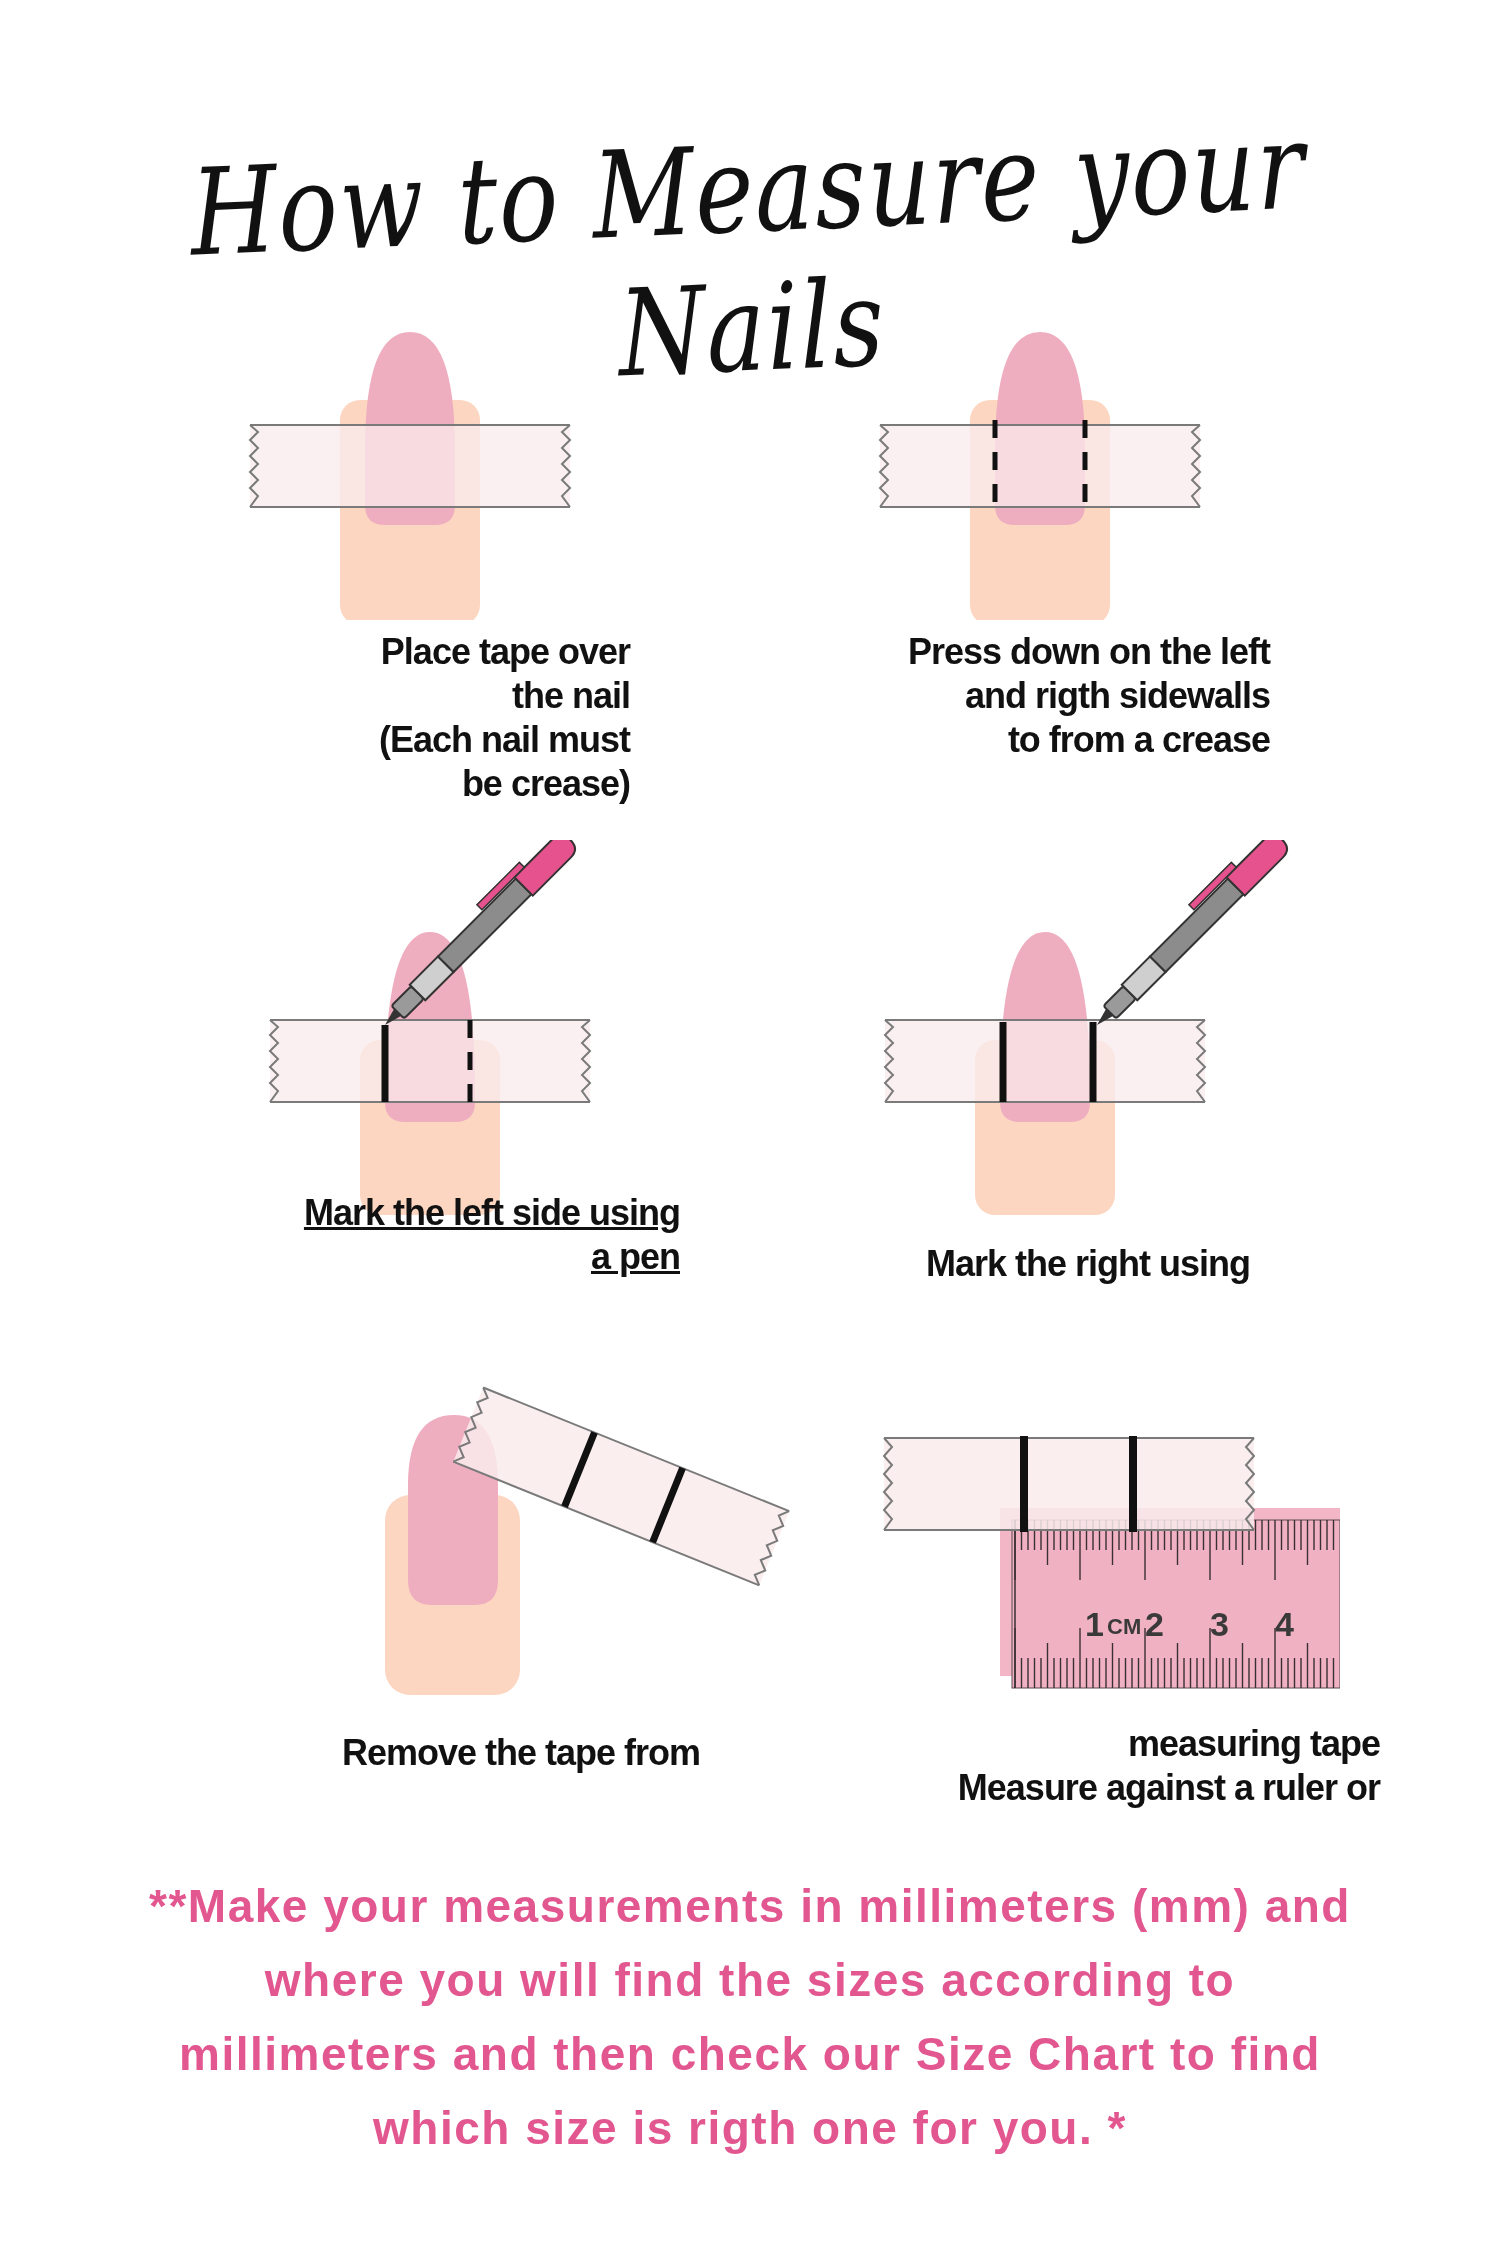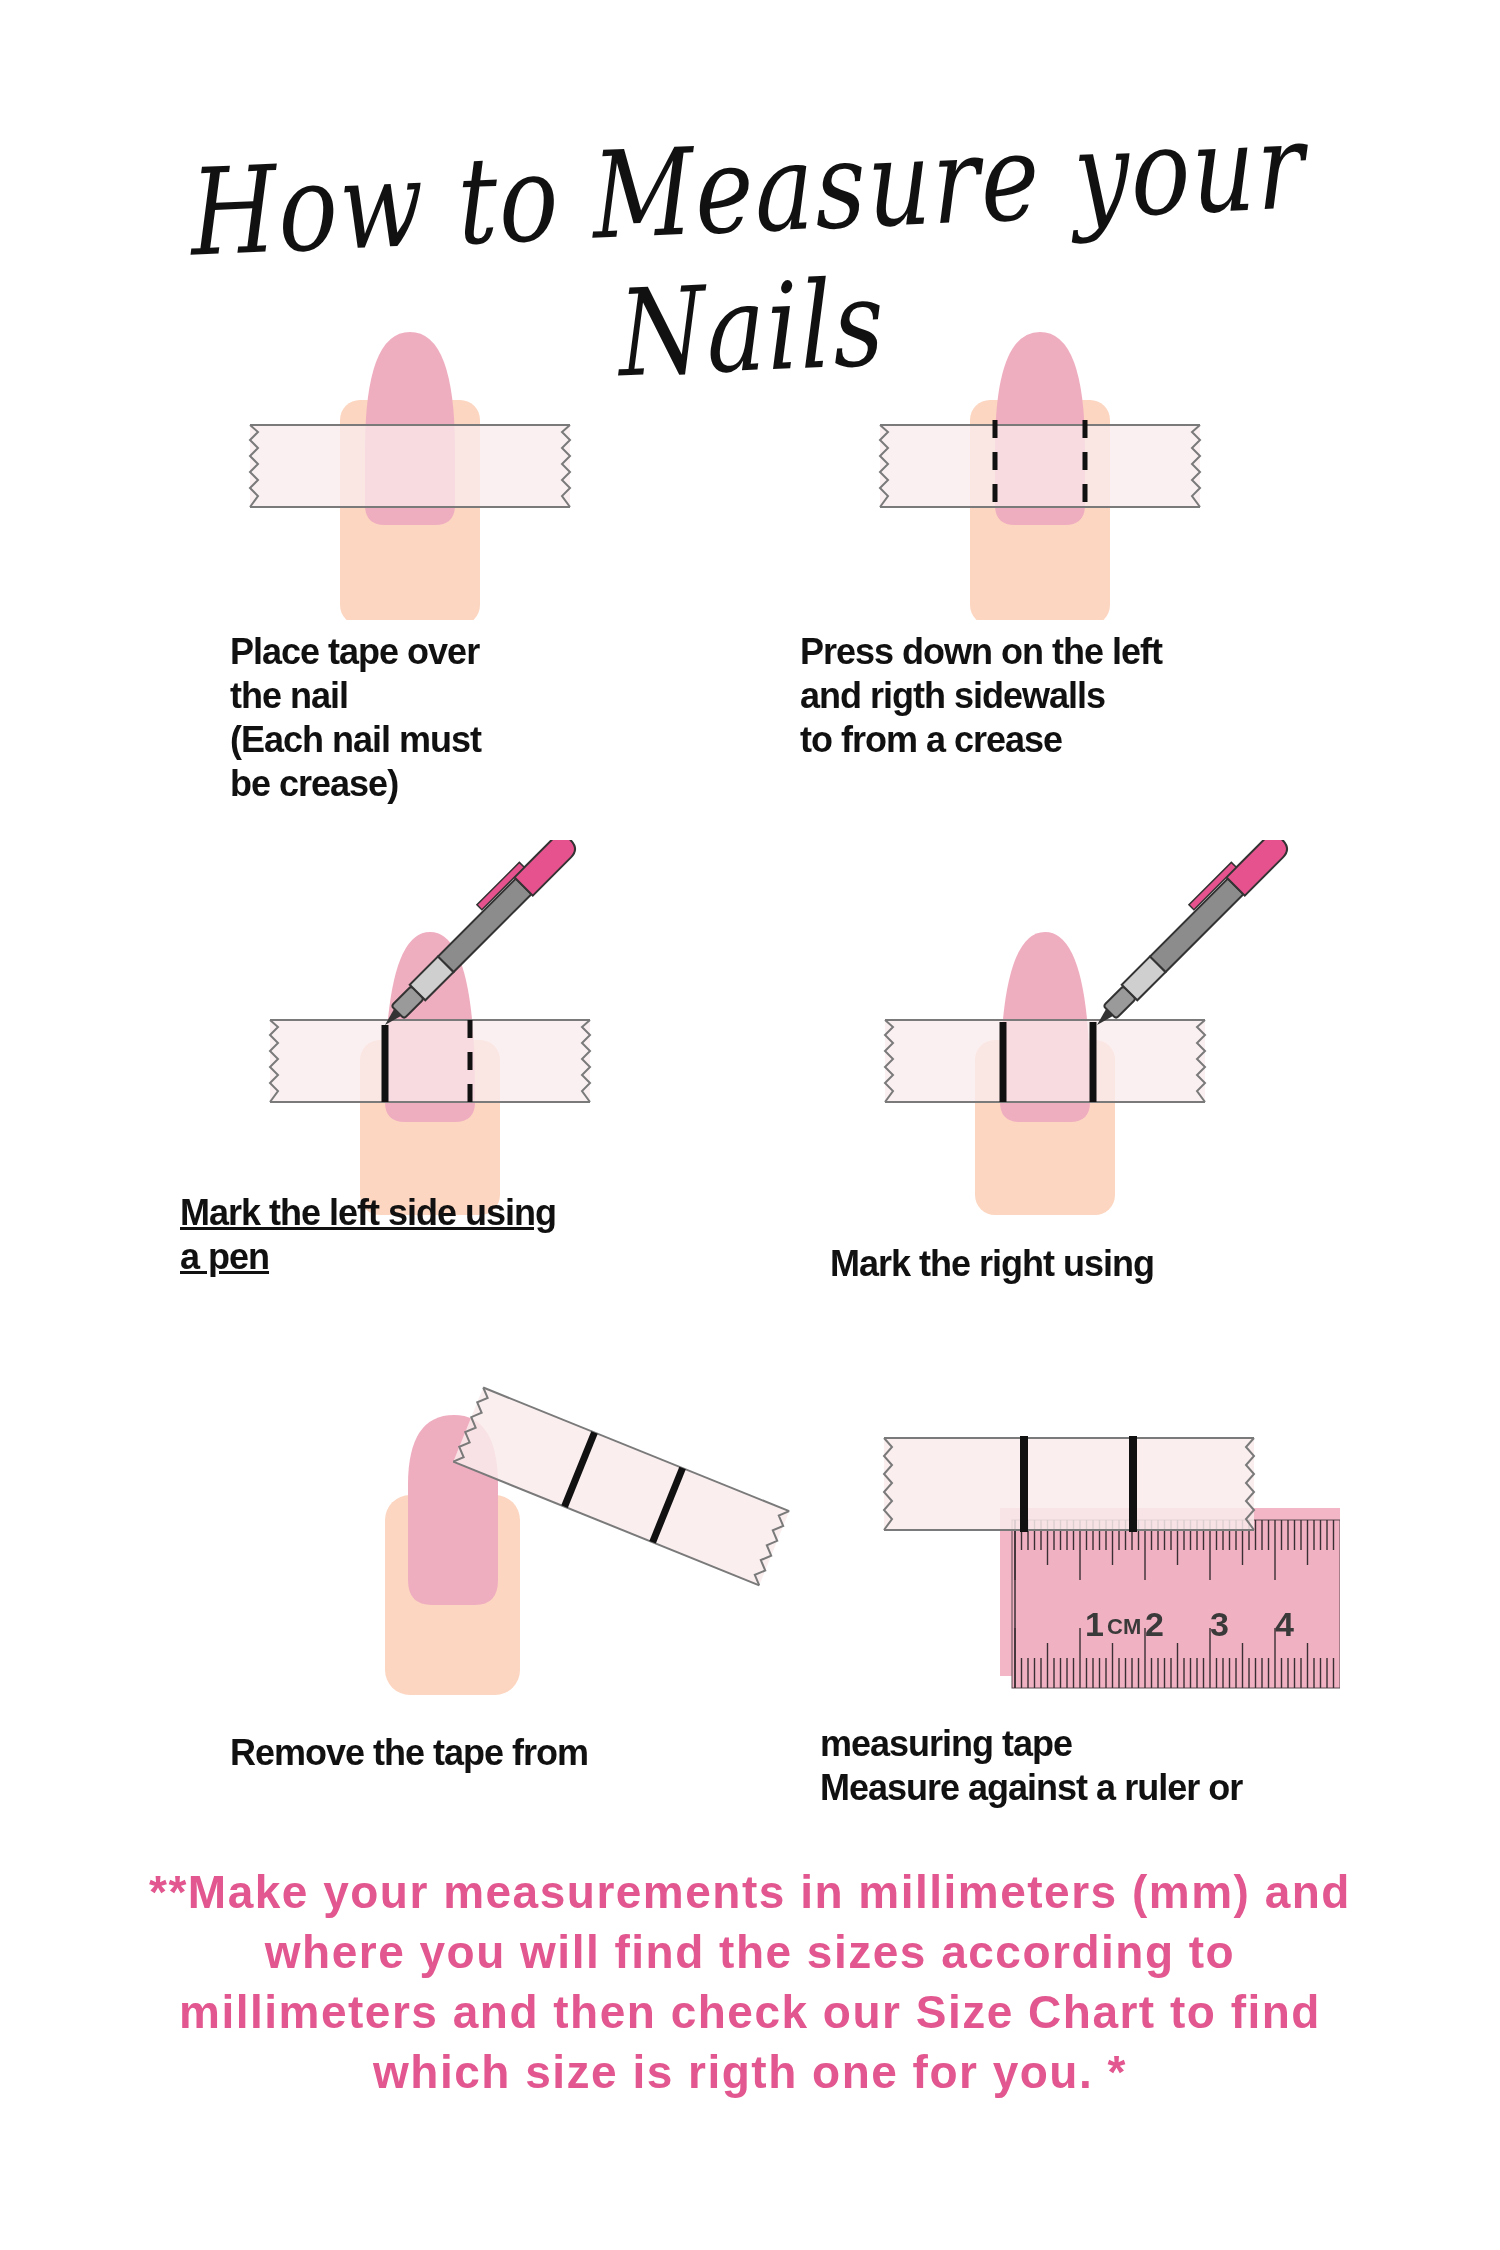--- a/index.html
+++ b/index.html
@@ -1,22 +1,22 @@
 <!DOCTYPE html>
 <html><head>
 <meta charset="utf-8">
 <style>
   html,body{margin:0;padding:0;background:#fff;}
   body{width:1500px;height:2250px;position:relative;overflow:hidden;font-family:"Liberation Sans","DejaVu Sans",sans-serif;}
   .title{position:absolute;left:0;top:120px;width:1500px;text-align:center;font-family:"DejaVu Serif",serif;font-style:italic;font-size:120px;color:#111;letter-spacing:2px;font-weight:normal;transform:scaleX(0.82) rotate(-2deg);}
   .ill{position:absolute;}
-  .cap{position:absolute;text-align:left;font-weight:bold;color:#111;font-size:36px;line-height:44px;letter-spacing:-1px;}
+  .cap{position:absolute;text-align:right;font-weight:bold;color:#111;font-size:36px;line-height:44px;letter-spacing:-1px;}
   .cap span{display:block;}
   .note{position:absolute;left:60px;top:1862px;width:1380px;text-align:center;color:#e2578f;font-weight:bold;font-size:46px;line-height:60px;letter-spacing:1.5px;}
-  .note span{display:block;}
+  .note span{display:block;margin-top:14px;}
 </style>
 </head>
 <body>
 
 <div class="title">How to Measure your Nails</div>
 
 <svg class="ill" style="left:240px;top:320px" width="360" height="300" viewBox="0 0 360 300">
   <rect x="100" y="80" width="140" height="225" rx="20" fill="#fcd6c1"></rect>
   <path d="M125 130 Q125 12 170 12 Q215 12 215 130 L215 185 Q215 205 195 205 L145 205 Q125 205 125 185 Z" fill="#efadc0"></path>
   <rect x="10" y="105" width="320" height="82" fill="#f9ebec" opacity="0.75"></rect>

